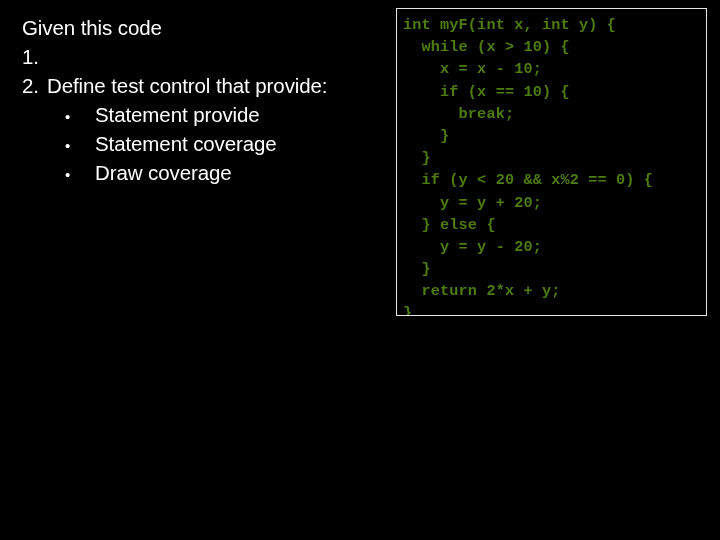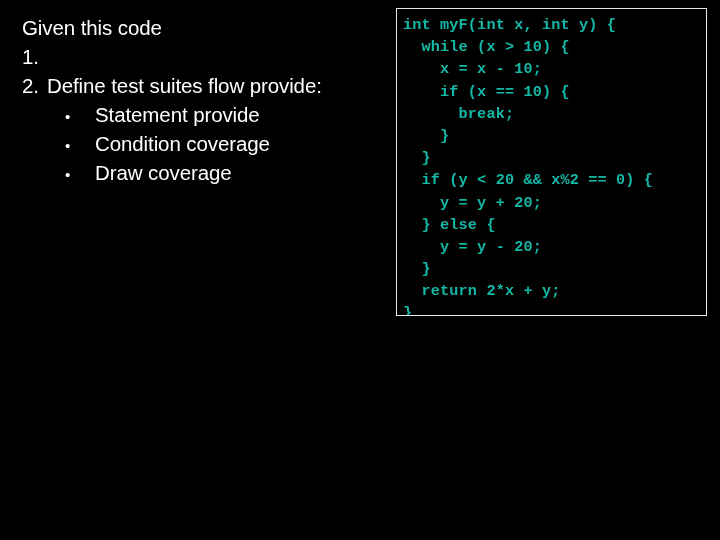--- a/index.html
+++ b/index.html
@@ -72,21 +72,21 @@
     border: 1px solid #e8e8e8;
     background: #000000;
     overflow: hidden;
   }
   #code-listing {
     position: absolute;
     left: 6px;
     top: 5px;
     margin: 0;
     padding: 0;
-    color: #14b8a6;
+    color: #4d7c0f;
     font-family: "Liberation Mono", "DejaVu Sans Mono", monospace;
     font-weight: bold;
     font-size: 15.2px;
     line-height: 22.2px;
     white-space: pre;
     letter-spacing: 0.15px;
   }
   .code-line {
     height: 22.2px;
     white-space: pre;
@@ -102,31 +102,31 @@
     <div class="line plain">
       <span class="txt">Given this code</span>
     </div>
 
     <div class="line numbered">
       <span class="marker">1.</span>
     </div>
 
     <div class="line numbered">
       <span class="marker">2.</span>
-      <span class="txt">Define test suites flow provide:</span>
+      <span class="txt">Define test control that provide:</span>
     </div>
 
     <div class="line bulleted">
       <span class="marker">•</span>
       <span class="txt">Statement provide</span>
     </div>
 
     <div class="line bulleted">
       <span class="marker">•</span>
-      <span class="txt">Condition coverage</span>
+      <span class="txt">Statement coverage</span>
     </div>
 
     <div class="line bulleted">
       <span class="marker">•</span>
       <span class="txt">Draw coverage</span>
     </div>
 
   </div>
 
   <div id="code-box">

